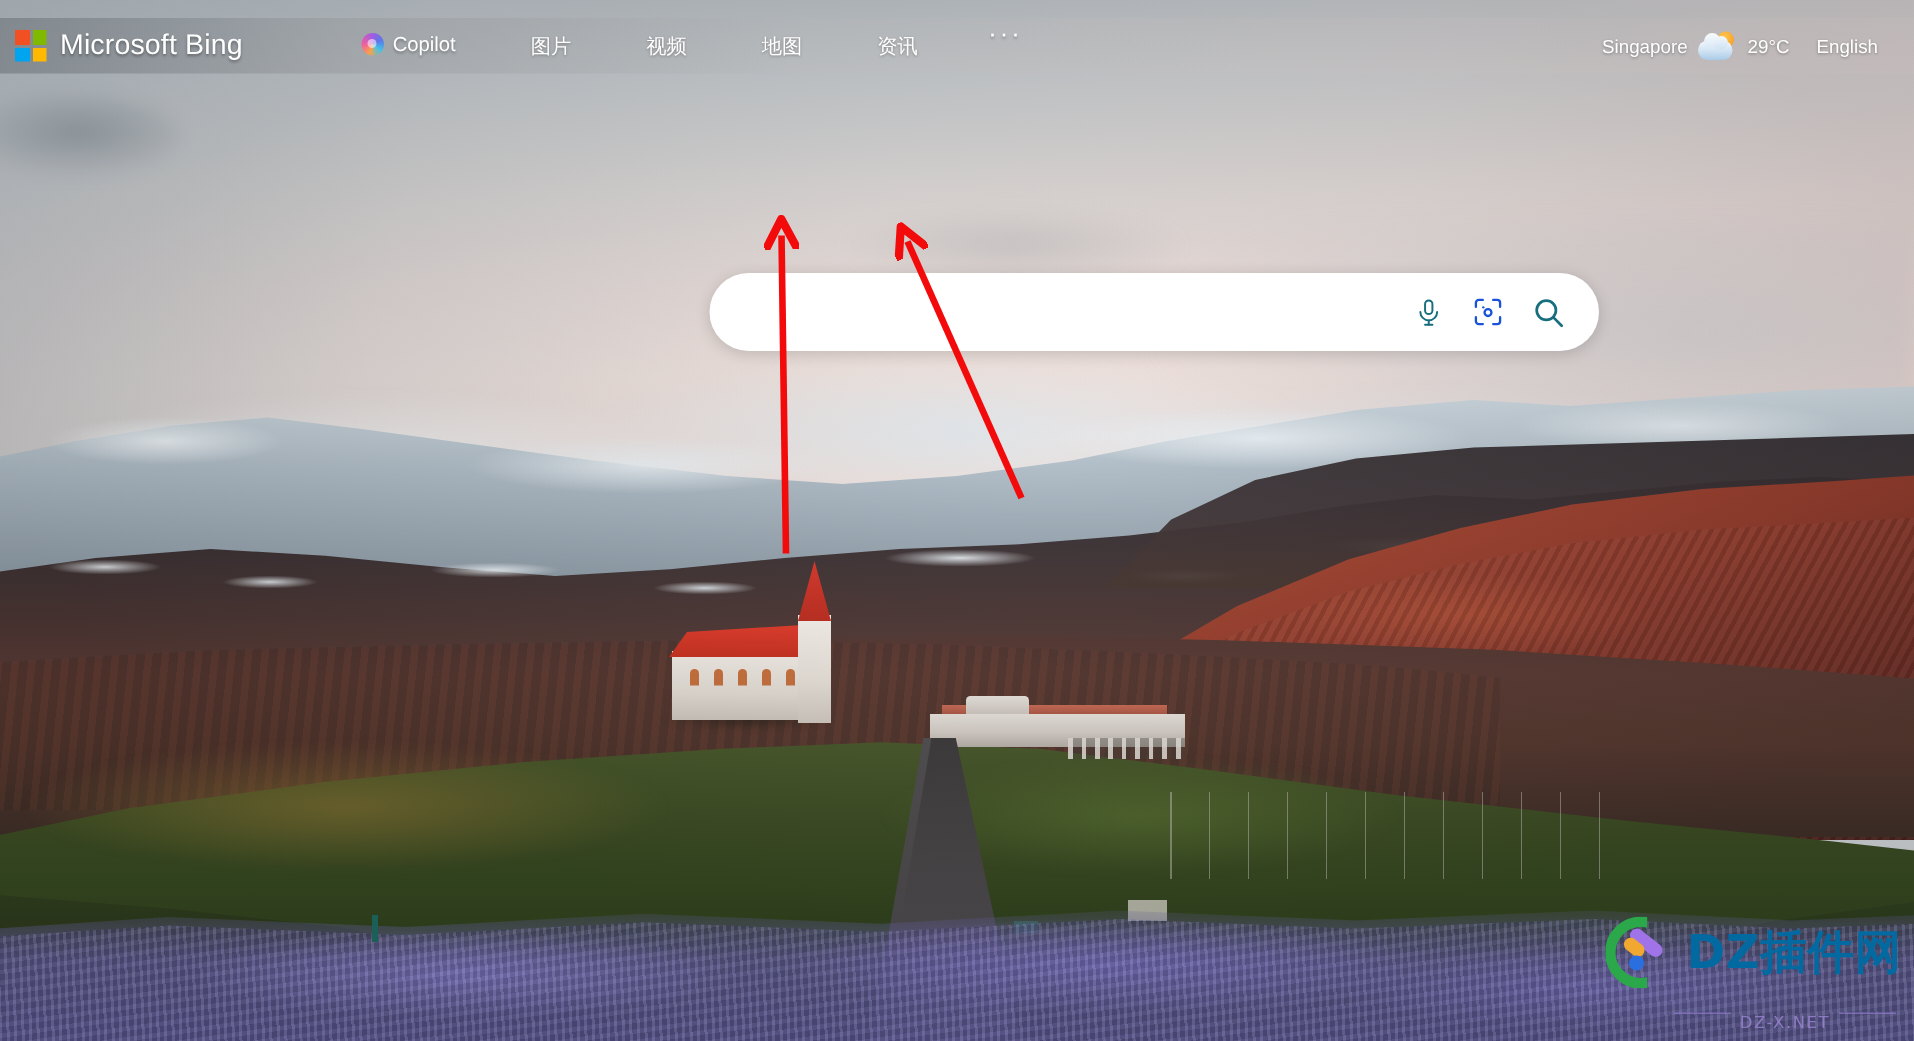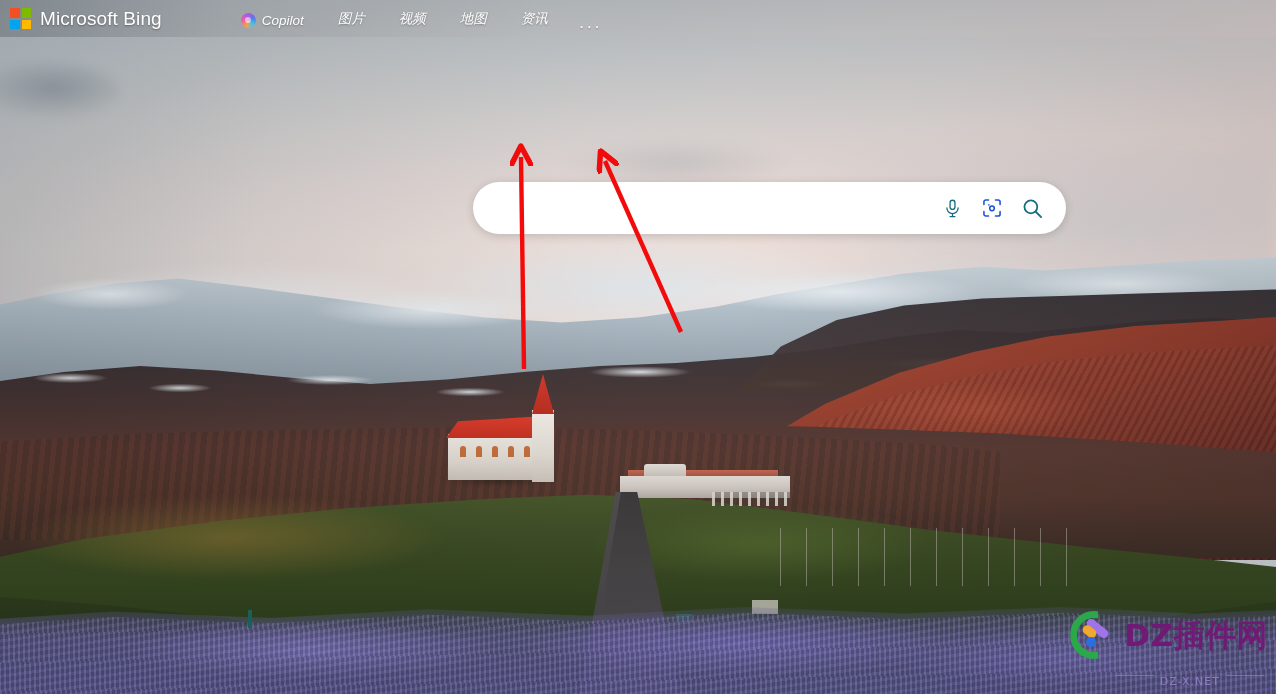--- a/index.html
+++ b/index.html
@@ -326,21 +326,21 @@
   .photo-grade {
     position: absolute; inset: 0;
     background:
       radial-gradient(ellipse 900px 420px at 55% 42%, rgba(255,255,255,0.04), rgba(0,0,0,0.10) 78%);
     pointer-events: none;
   }
 
   
   .header {
     position: absolute;
-    left: 0; top: 0;
+    left: 0; top: 12px;
     width: 1276px; height: 37px;
     display: flex;
     align-items: center;
     z-index: 30;
     background: linear-gradient(95deg,
       rgba(104,110,116,0.55) 0%,
       rgba(140,143,147,0.34) 18%,
       rgba(190,184,182,0.16) 42%,
       rgba(214,196,192,0.10) 66%,
       rgba(220,198,194,0.10) 100%);
@@ -368,24 +368,23 @@
   .brand-name {
     color: #ffffff;
     font-size: 19px;
     letter-spacing: .1px;
     text-shadow: 0 1px 2px rgba(0,0,0,0.35);
     white-space: nowrap;
   }
 
   .nav {
     display: flex;
-    align-items: flex-end;
+    align-items: flex-start;
     margin-left: 62px;
-    gap: 0px;
-    font-style: italic;
+    gap: 16px;
   }
   .nav-item {
     color: #ffffff;
     font-size: 13.5px;
     padding: 4px 17px;
     cursor: pointer;
     white-space: nowrap;
     text-shadow: 0 1px 2px rgba(0,0,0,0.30);
     display: flex;
     align-items: center;
@@ -561,21 +560,21 @@
     transform: rotate(38deg);
   }
   .wm-dot {
     position: absolute;
     left: 16px; top: 26px;
     width: 10px; height: 10px;
     border-radius: 50%;
     background: #2a6fe0;
   }
   .wm-title {
-    color: #701a75;
+    color: #0369a1;
     font-size: 31px;
     font-weight: bold;
     letter-spacing: .5px;
     line-height: 1;
     font-family: "DejaVu Sans", sans-serif;
   }
   .wm-sub {
     display: flex;
     align-items: center;
     gap: 6px;
@@ -682,20 +681,31 @@
       </div>
       <div class="nav-item">
         <span>地图</span>
       </div>
       <div class="nav-item">
         <span>资讯</span>
       </div>
       <div class="nav-more">···</div>
     </div>
 
+    <div class="header-right">
+      <div class="weather">
+        <span class="loc-name">Singapore</span>
+        <span class="wx-icon">
+          <span class="wx-sun"></span>
+          <span class="wx-cloud"></span>
+        </span>
+        <span class="temp">29°C</span>
+      </div>
+      <div class="lang">English</div>
+    </div>
   </div>
 
   <div class="searchbox">
     <input class="search-input" type="text" placeholder="" style="">
     <div class="sb-actions">
 
       <button class="sb-btn">
         <svg width="21" height="21" viewBox="0 0 24 24" fill="none" stroke="#176e7e" stroke-width="1.5" stroke-linecap="round">
           <rect x="9.2" y="2.6" width="5.6" height="10.4" rx="2.8"></rect>
           <path d="M5.6 11.4a6.4 6.4 0 0 0 12.8 0"></path>

